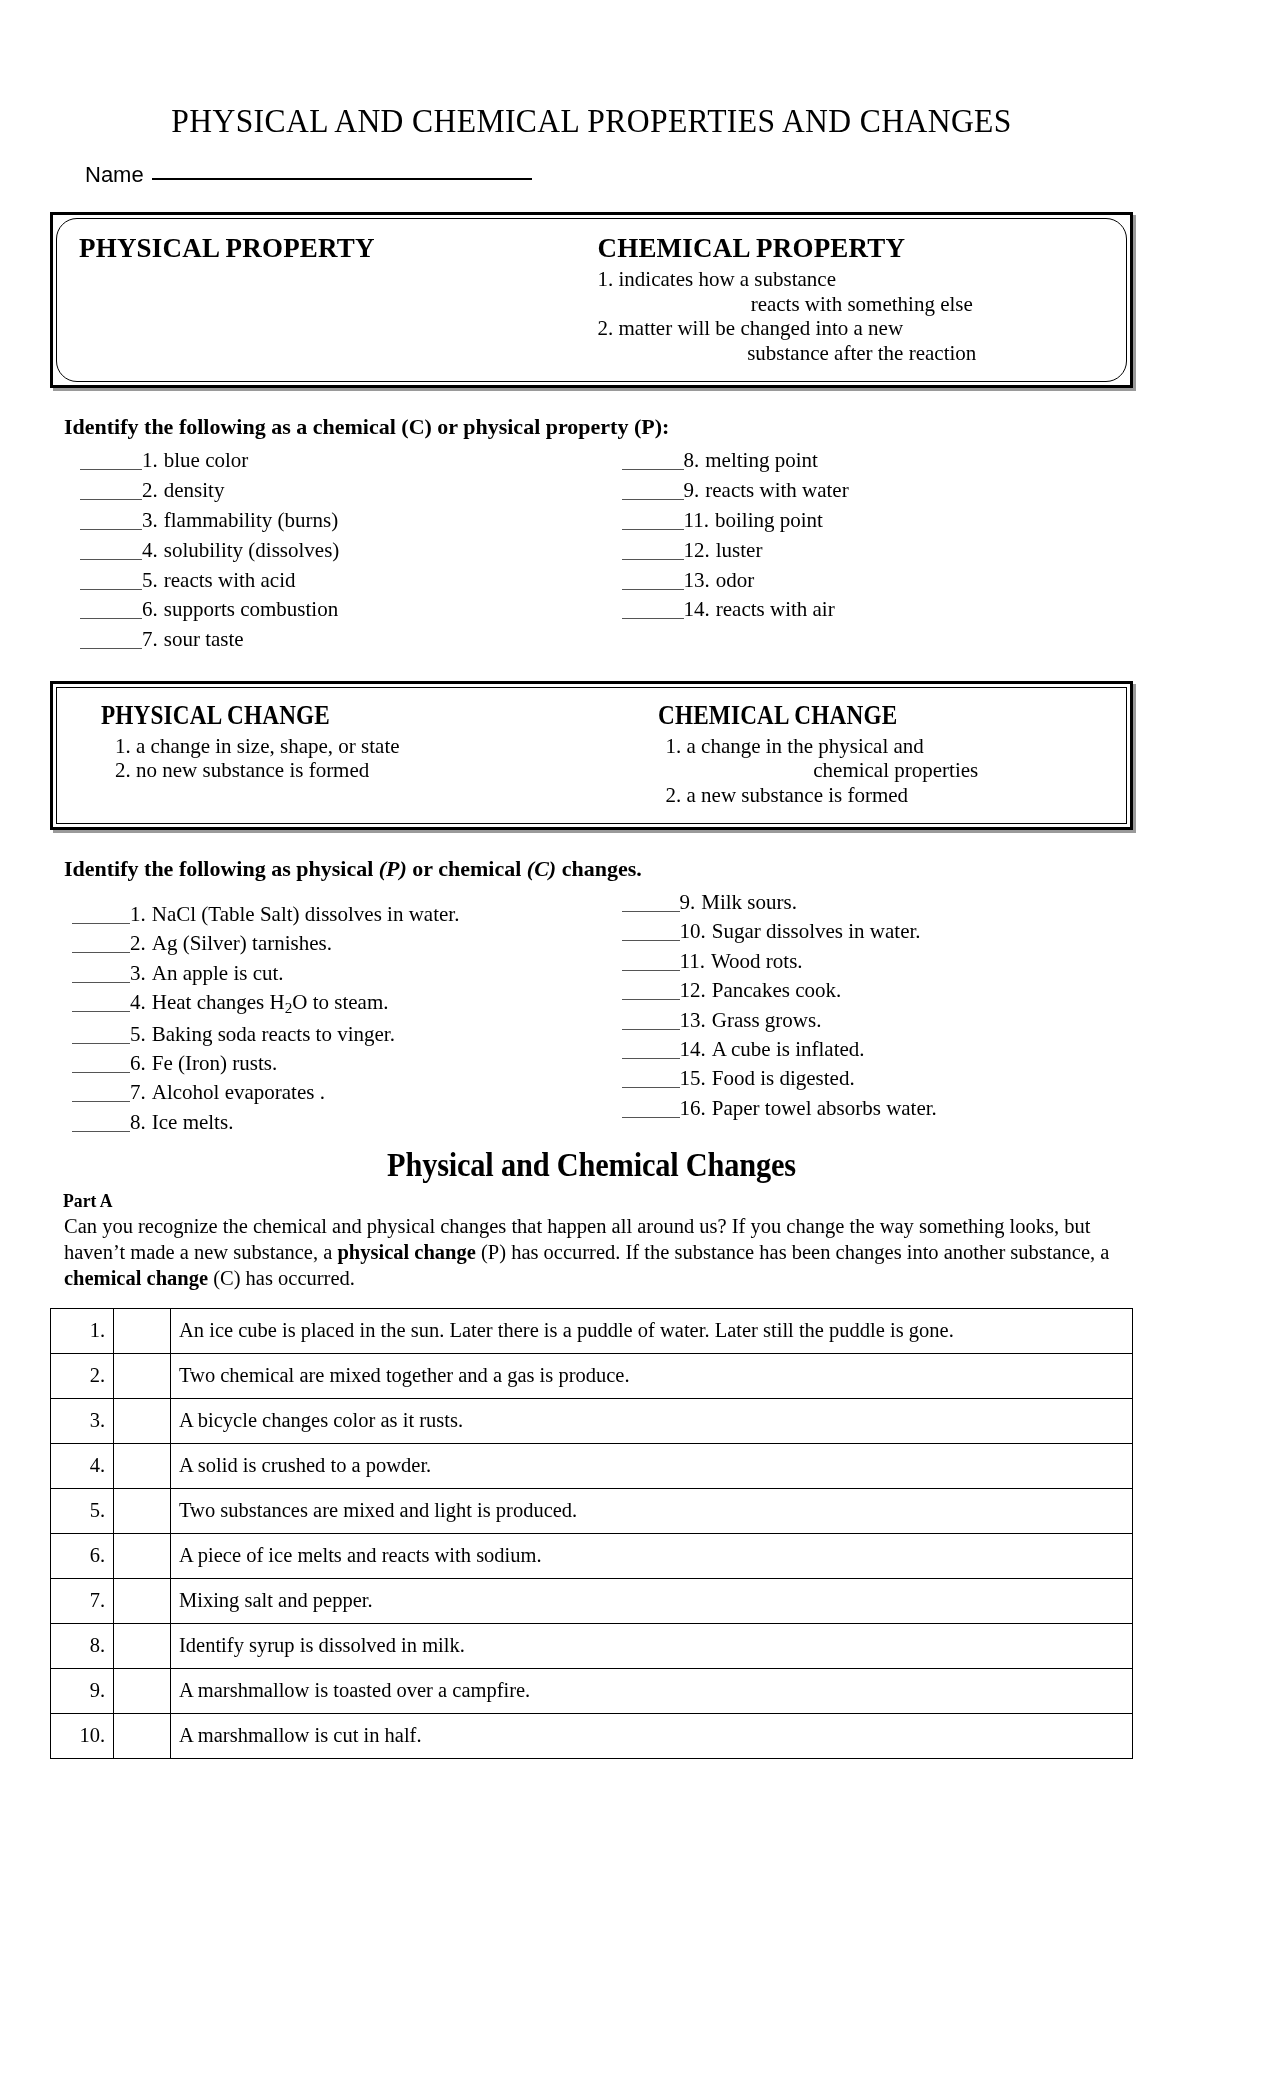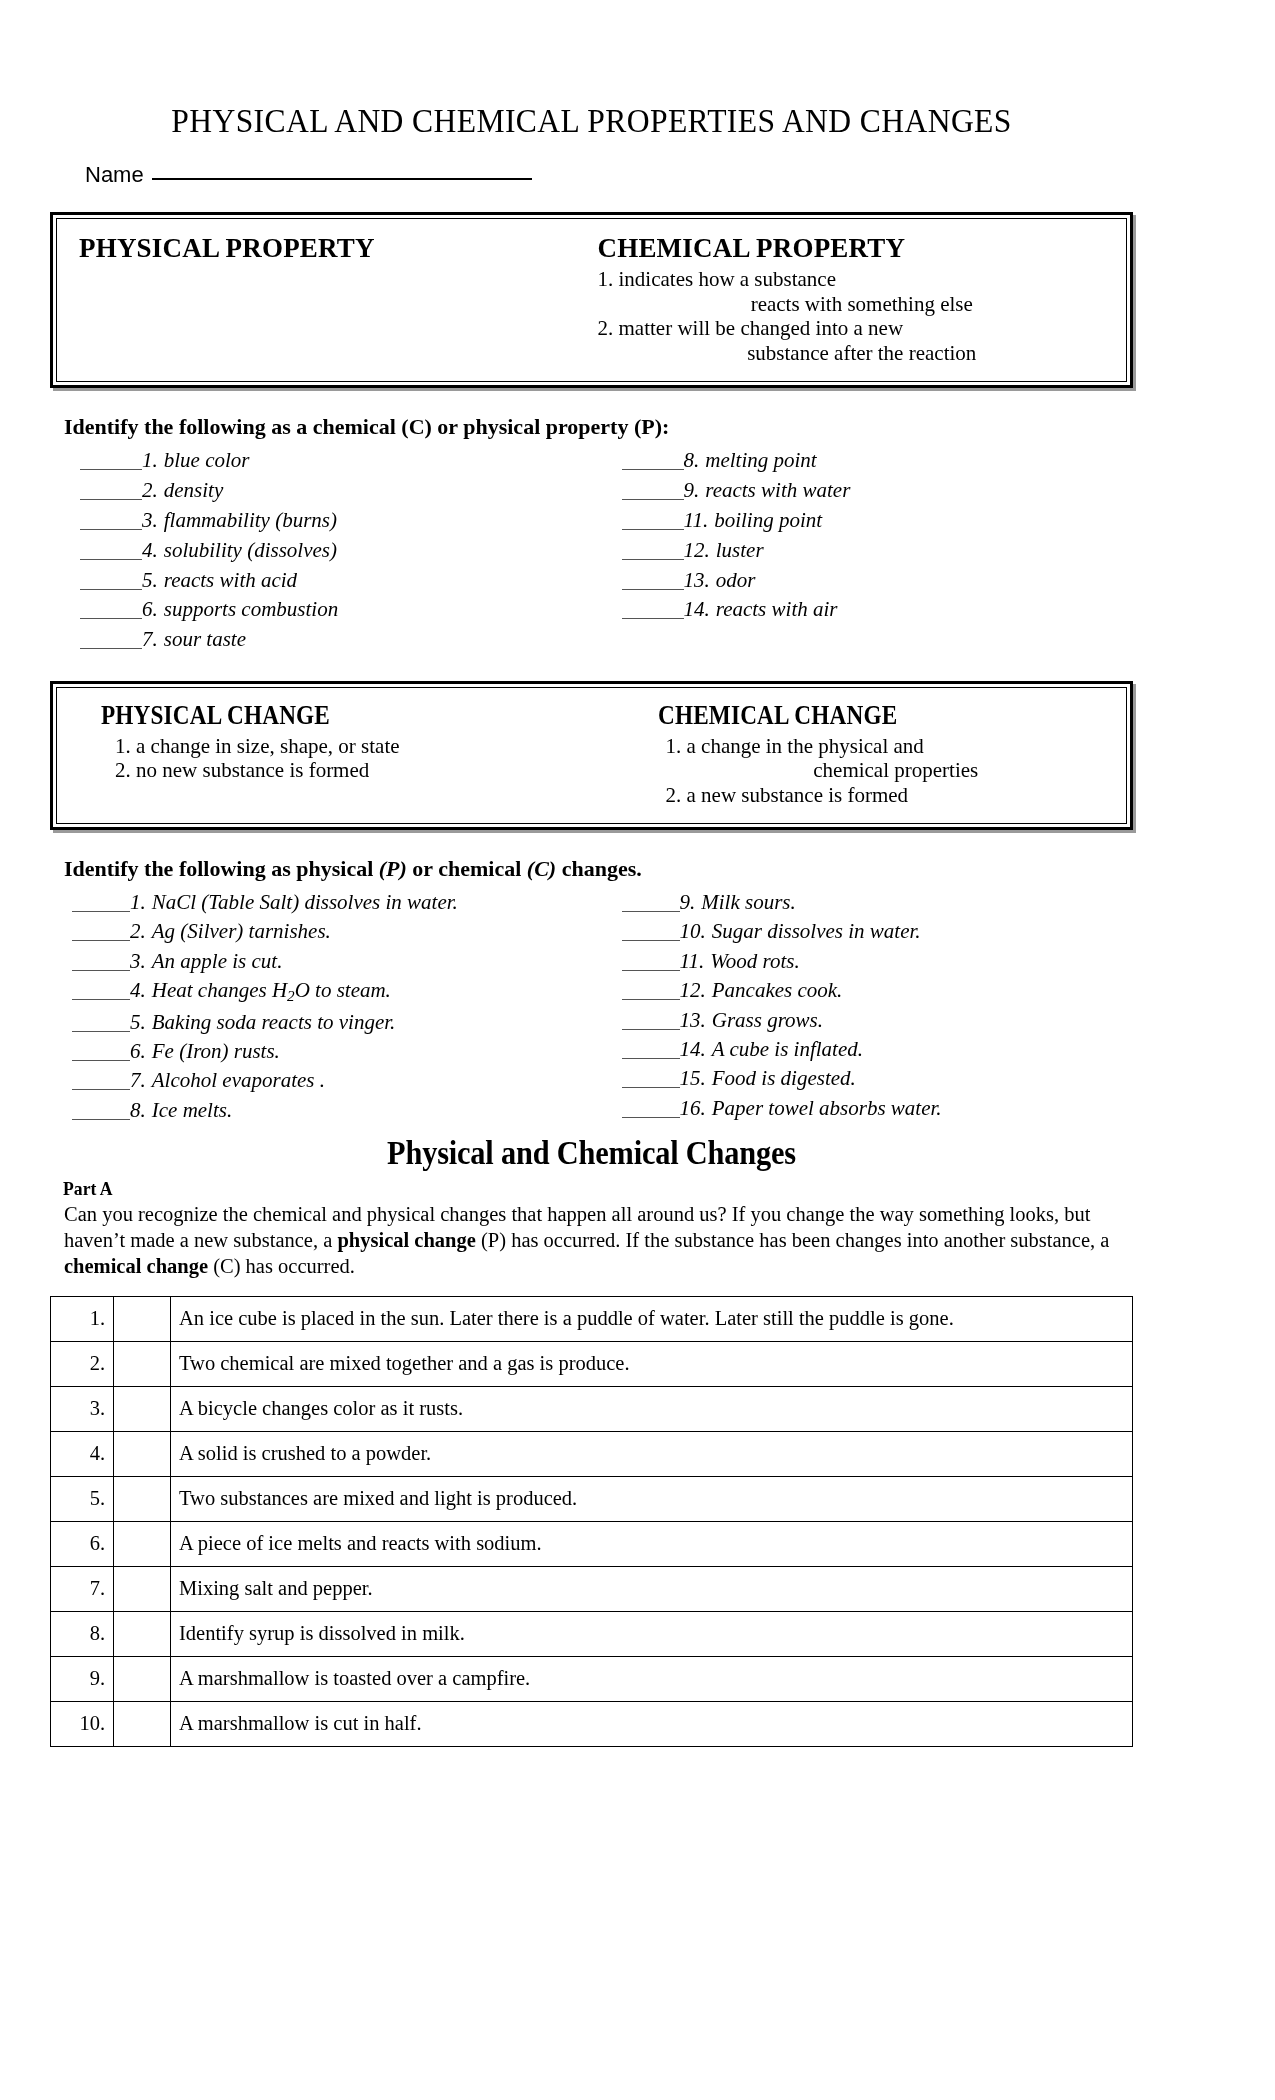--- a/index.html
+++ b/index.html
@@ -91,21 +91,21 @@
     font-size: 21px;
     line-height: 1.17;
   }
   .defbox ol.plain li .cont {
     display: block;
     padding-left: 22px;
     text-align: center;
   }
 
   
-  #box-properties .defbox-inner { min-height: 124px; }
+  #box-properties .defbox-inner { min-height: 124px; border-radius: 21px; }
   #box-properties .col.right { padding-left: 6px; }
   #box-properties h2 { font-size: 27px; }
 
   
   #box-changes {
     margin-top: 26px;
   }
   #box-changes .defbox-inner { min-height: 104px; padding-top: 12px; }
   #box-changes h2 {
     font-size: 27px;
@@ -140,21 +140,20 @@
   .twocol .col {
     flex: 0 0 50%;
     box-sizing: border-box;
   }
   .blank-list {
     margin: 0;
     padding: 0;
     list-style: none;
     font-size: 21px;
     line-height: 1.42;
-    font-style: italic;
   }
   .blank-list li {
     white-space: nowrap;
     display: block;
   }
   .bl {
     display: inline-block;
     width: 62px;
     border-bottom: 1.5px solid #555;
     height: 0;
@@ -163,21 +162,21 @@
   }
   .num { display: inline-block; }
   .itemtext { margin-left: 6px; }
 
   
   #list-properties .col.left .blank-list { padding-left: 30px; }
   #list-properties .col.right .blank-list { padding-left: 30px; }
   #list-properties { margin-top: 4px; }
 
   
-  #list-changes .col.left .blank-list { padding-left: 22px; }
+  #list-changes .col.left .blank-list { padding-left: 22px; margin-top: 12px; }
   #list-changes .col.right .blank-list { padding-left: 30px; }
   #list-changes .blank-list { line-height: 1.40; }
   #list-changes .bl { width: 58px; }
 
   sub { font-size: 0.72em; vertical-align: -0.28em; }
 
   
   .big-heading {
     text-align: center;
     font-size: 33px;

